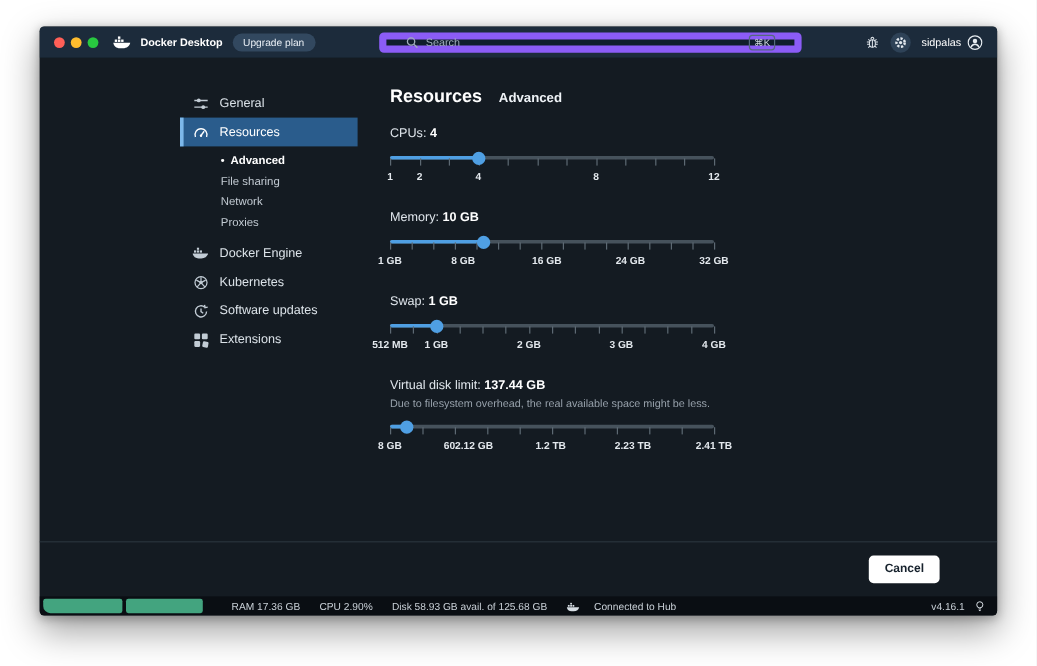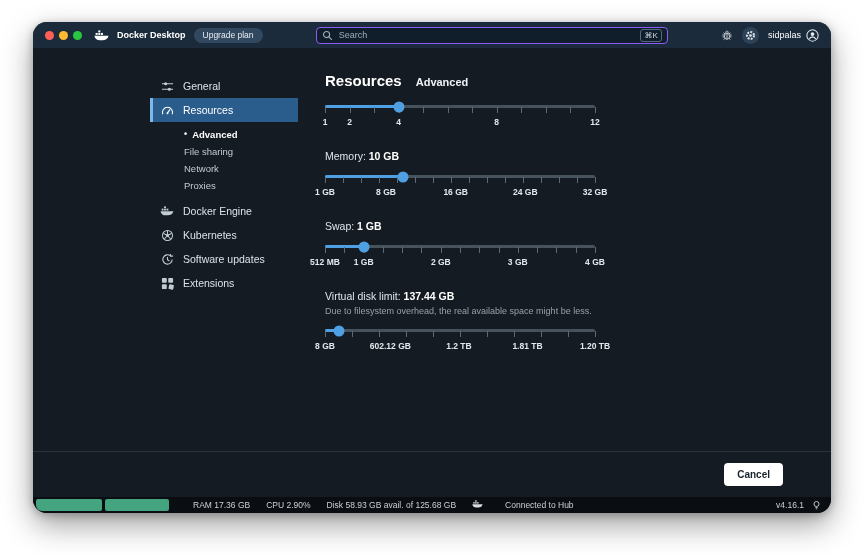--- a/index.html
+++ b/index.html
@@ -1,28 +1,28 @@
 <!DOCTYPE html>
 <html style="--accent-blue: #4f9fe3; --selected-blue: #2a5c8c; --status-green: #43a47f;"><head>
 <meta charset="utf-8">
 <style>
   *{box-sizing:border-box;margin:0;padding:0}
   html,body{width:864px;height:555px;background:#ffffff;font-family:"Liberation Sans","DejaVu Sans",sans-serif;-webkit-font-smoothing:antialiased}
-  .window{width:798px;height:491px;margin:22px auto 0;background:#141b22;border-radius:14px;overflow:hidden;display:flex;flex-direction:column;box-shadow:0 12px 30px rgba(0,0,0,.38),0 2px 8px rgba(0,0,0,.25)}
+  .window{width:798px;height:491px;margin:22px auto 0;background:#141b22;border-radius:4px;overflow:hidden;display:flex;flex-direction:column;box-shadow:0 12px 30px rgba(0,0,0,.38),0 2px 8px rgba(0,0,0,.25)}
 
   
   .titlebar{flex:0 0 26px;background:#1c2b3b;display:flex;align-items:center;padding:0 12px;gap:8px}
   .traffic{display:flex;gap:5px;margin-right:4px}
   .dot{width:9px;height:9px;border-radius:50%;display:inline-block}
   .dot.red{background:#ff5f57}.dot.yellow{background:#febc2e}.dot.green{background:#28c840}
   .tb-whale{display:flex;align-items:center}
   .app-name{color:#fff;font-size:9px;font-weight:700;white-space:nowrap}
   .upgrade{background:#32485f;color:#e9eff5;font-size:8.5px;border:none;border-radius:8px;padding:2.5px 9px;cursor:pointer;white-space:nowrap}
   .search-wrap{flex:1;display:flex;justify-content:center;min-width:0}
-  .search{width:352px;height:17px;background:#101e2c;border:1px solid #8b5cf6;border-radius:4px;display:flex;align-items:center;gap:6px;padding:0 5px;color:#9fadba;font-size:9px;cursor:text}
+  .search{width:352px;height:17px;background:#101e2c;border:6px solid #8b5cf6;border-radius:4px;display:flex;align-items:center;gap:6px;padding:0 16px;color:#9fadba;font-size:9px;cursor:text}
   .kbd{margin-left:auto;border:1px solid #55697e;border-radius:3px;font-size:8px;padding:0 3px;color:#cfd7df;line-height:11px}
   .tb-right{display:flex;align-items:center;gap:9px}
   .gear-btn{width:17px;height:17px;border-radius:50%;background:#2e4257;display:flex;align-items:center;justify-content:center;cursor:pointer}
   .icon-btn{display:flex;align-items:center;cursor:pointer}
   .user{display:flex;align-items:center;gap:5px;font-size:9px;color:#fff;cursor:pointer}
 
   
   .settings-header{flex:0 0 48px;display:flex;align-items:center;justify-content:space-between;padding:0 26px 0 16px}
   .settings-title{color:#fff;font-size:13px;font-weight:700}
   .close-btn{color:#cdd5dc;font-size:17px;line-height:1;background:none;border:none;cursor:pointer}
@@ -61,21 +61,21 @@
   .btn-cancel{background:#ffffff;color:#17222d;font-size:10px;font-weight:700;border:none;border-radius:4px;padding:6px 13px;cursor:pointer}
   .btn-apply{background:#39424c;color:#7b8691;font-size:10px;font-weight:700;border:none;border-radius:4px;padding:6px 11px;cursor:default}
 
   
   .statusbar{flex:0 0 16px;background:#0a0e13;display:flex;align-items:center;font-size:8.5px;color:#c9d0d7;padding-right:10px}
   .seg{height:12px;background:var(--status-green,#43a47f)}
   .seg1{width:66px;margin-left:3px;border-radius:2px 2px 2px 6px}
   .seg2{width:64px;margin-left:3px;border-radius:2px}
   .sb-item{margin-left:16px;white-space:nowrap}
   .sb-first{margin-left:24px}
-  .sb-hub{display:flex;align-items:flex-start;gap:22px;margin-left:16px;white-space:nowrap;cursor:pointer}
+  .sb-hub{display:flex;align-items:flex-end;gap:12px;margin-left:16px;white-space:nowrap;cursor:pointer}
   .sb-right{margin-left:auto;display:flex;align-items:flex-start;gap:8px}
 </style>
 </head>
 <body>
 
 <div class="window">
 
   <div class="titlebar">
     <div class="traffic">
       <span class="dot red"></span>
@@ -236,20 +236,21 @@
           <span class="nav-label">Extensions</span>
         </div>
       </nav>
     <div class="main">
       <div class="main-title-row">
         <span class="main-title">Resources</span>
         <span class="main-subtitle">Advanced</span>
       </div>
       <div id="sections">
           <div class="section">
+            <div class="slabel">CPUs: <b>4</b></div>
             <div class="slider">
               <div class="track">
                 <div class="fill" style="width:27.3%"></div>
                 <span class="tick" style="left:0%"></span>
                 <span class="tick" style="left:9.090909090909092%"></span>
                 <span class="tick" style="left:18.181818181818183%"></span>
                 <span class="tick" style="left:27.27272727272727%"></span>
                 <span class="tick" style="left:36.36363636363637%"></span>
                 <span class="tick" style="left:45.45454545454545%"></span>
                 <span class="tick" style="left:54.54545454545454%"></span>
@@ -348,22 +349,22 @@
                 <span class="tick" style="left:70%"></span>
                 <span class="tick" style="left:80%"></span>
                 <span class="tick" style="left:90%"></span>
                 <span class="tick" style="left:100%"></span>
                 <div class="thumb" style="left:5.3%"></div>
               </div>
               <div class="marks">
                 <span style="left:0%">8 GB</span>
                 <span style="left:24.2%">602.12 GB</span>
                 <span style="left:49.6%">1.2 TB</span>
-                <span style="left:75%">1.81 TB</span>
-                <span style="left:100%">1.20 TB</span>
+                <span style="left:75%">2.23 TB</span>
+                <span style="left:100%">2.41 TB</span>
               </div>
             </div>
           </div>
         </div>
     </div>
   </div>
 
   <div class="footer">
     <button class="btn-cancel">Cancel</button>
   </div>

